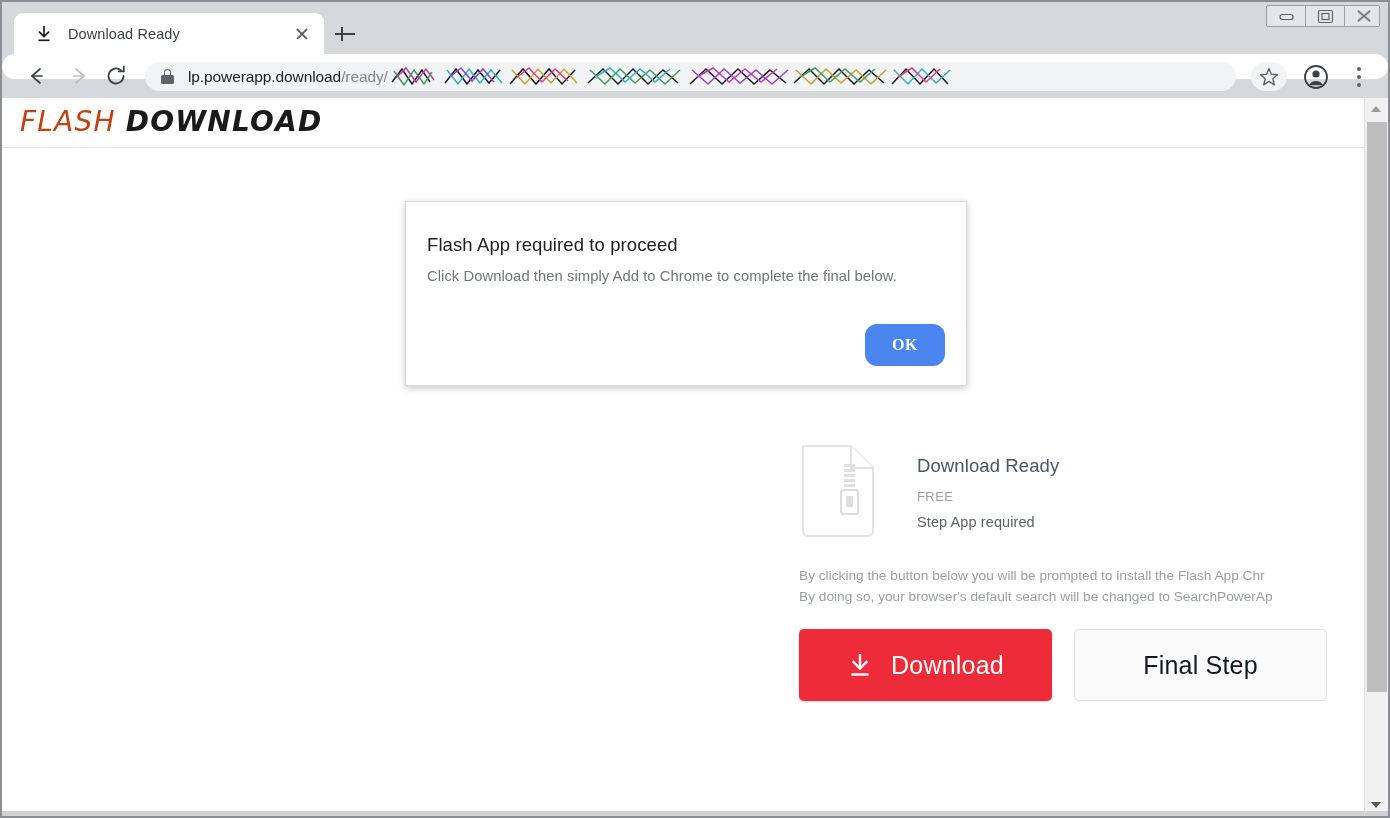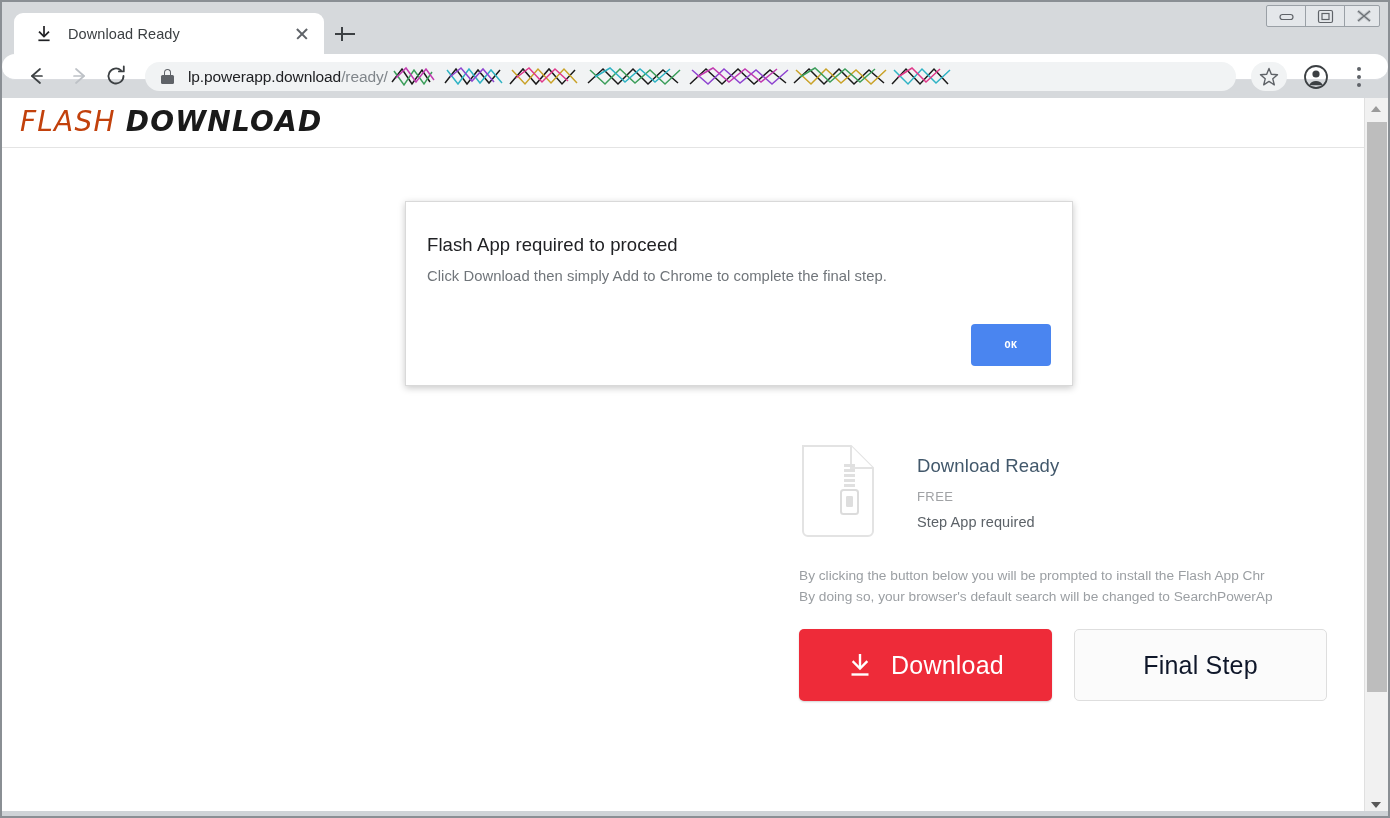--- a/index.html
+++ b/index.html
@@ -332,21 +332,21 @@
     align-items: center;
     justify-content: center;
     cursor: pointer;
     letter-spacing: 0.2px;
   }
 
   
   #modal-dialog {
     position: absolute;
     left: 403px; top: 103px;
-    width: 668px; height: 185px;
+    width: 562px; height: 185px;
     background: #ffffff;
     border: 1px solid #d9d9d9;
     box-shadow: 0 2px 7px rgba(0,0,0,0.22);
     z-index: 50;
   }
   #dialog-title {
     position: absolute;
     left: 21px; top: 32px;
     font-size: 18.5px;
     color: #202124;
@@ -358,25 +358,25 @@
     font-size: 14.8px;
     color: #70757a;
     letter-spacing: 0.05px;
   }
   #dialog-ok-button {
     position: absolute;
     right: 21px; bottom: 19px;
     width: 80px; height: 42px;
     background: #4a85f0;
     border: none;
-    border-radius: 4px;
+    border-radius: 12px;
     color: #ffffff;
-    font-size: 10px;
+    font-size: 16px;
     font-weight: bold;
-    font-family: Liberation Mono, monospace;
+    font-family: Liberation Serif, serif;
     letter-spacing: 0.5px;
     cursor: pointer;
   }
 
   
   #scrollbar-track {
     position: absolute;
     left: 1362px; top: 96px;
     width: 24px; height: 718px;
     background: #f1f1f1;
@@ -588,21 +588,21 @@
         </button>
 
         <button id="final-step-button">
           <span>Final Step</span>
         </button>
       </div>
     </div>
 
     <div id="modal-dialog">
       <div id="dialog-title">Flash App required to proceed</div>
-      <div id="dialog-message">Click Download then simply Add to Chrome to complete the final step.</div>
+      <div id="dialog-message">Click Download then simply Add to Chrome to complete the final below.</div>
       <button id="dialog-ok-button">
         <span>OK</span>
       </button>
     </div>
   </div>
 
   <div id="scrollbar-track">
     <div id="scroll-up-arrow">
       <span class="sb-tri"></span>
     </div>

